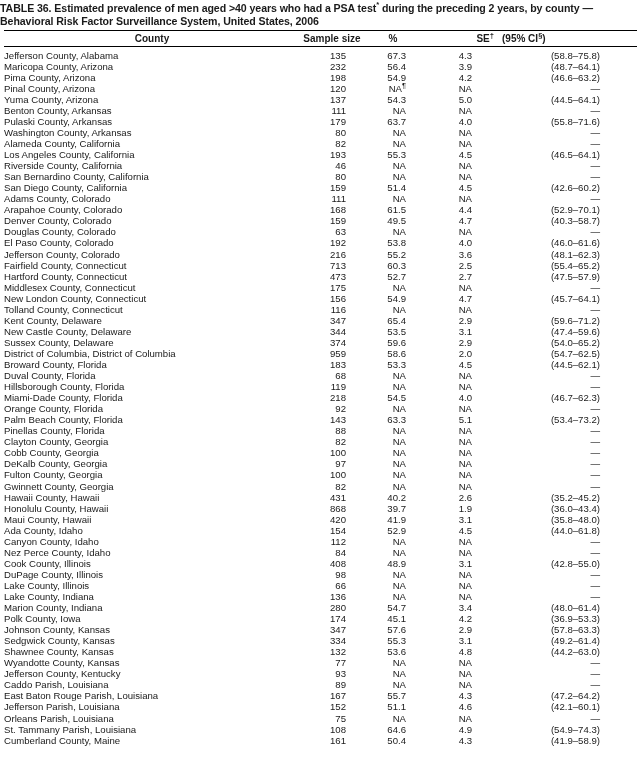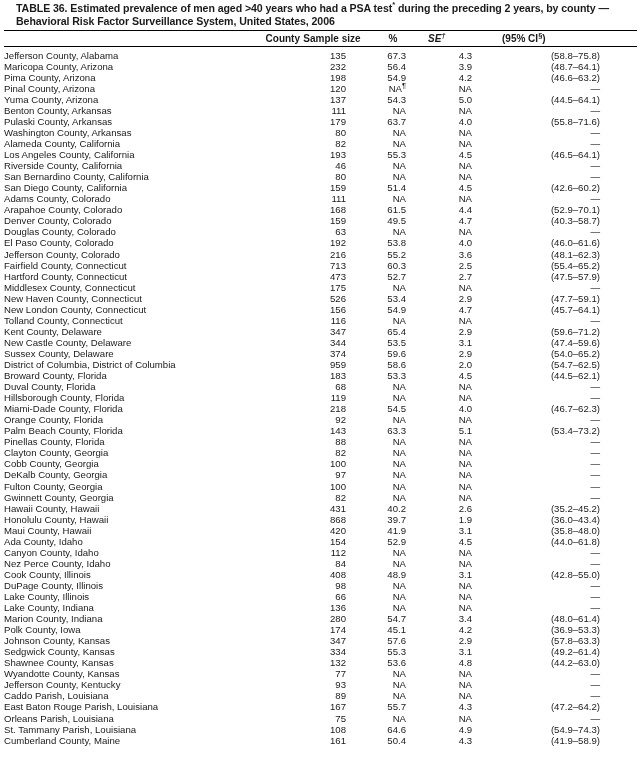--- a/index.html
+++ b/index.html
@@ -15,21 +15,21 @@
     overflow: hidden;
   }
   .page {
     position: relative;
     width: 641px;
     height: 763px;
     padding: 0;
     box-sizing: border-box;
   }
   .title-block {
-    padding: 2px 4px 0 16px;
+    padding: 2px 4px 0 0;
     font-weight: bold;
     font-size: 10.6px;
     line-height: 12.6px;
     letter-spacing: -0.08px;
   }
   .title-line {
     white-space: nowrap;
   }
   .sup {
     font-size: 7.6px;
@@ -59,24 +59,24 @@
   table.data col.c-sample  { width: 66px;  }
   table.data col.c-pct     { width: 62px;  }
   table.data col.c-se      { width: 74px;  }
   table.data col.c-ci      { width: 135px; }
   thead th {
     font-weight: bold;
     font-size: 10px;
     padding: 2px 0 2.5px 0;
     white-space: nowrap;
   }
-  thead th.h-county { text-align: right; }
+  thead th.h-county { text-align: center; }
   thead th.h-sample { padding-right: 2px;}
   thead th.h-pct    { text-align: center; padding-right: 8px;}
-  thead th.h-se     { text-align: left; padding-right: 8px; font-style: italic;}
+  thead th.h-se     { text-align: right; padding-right: 8px;}
   thead th.h-ci     { text-align: left; padding-right: 14px;}
   tbody td {
     padding: 0;
     height: 11.05px;
     line-height: 11.05px;
     font-size: 9.6px;
     white-space: nowrap;
     vertical-align: top;
   }
   tbody tr:first-child td { padding-top: 2.5px; margin-left: 16px; }
@@ -281,27 +281,20 @@
           <td class="num-ci"><span>(47.5–57.9)</span></td>
         </tr>
         <tr>
           <td class="county"><span>Middlesex County, Connecticut</span></td>
           <td class="num-sample"><span>175</span></td>
           <td class="num-pct"><span>NA</span></td>
           <td class="num-se"><span>NA</span></td>
           <td class="num-ci"><span>—</span></td>
         </tr>
         <tr>
-          <td class="county"><span>New Haven County, Connecticut</span></td>
-          <td class="num-sample"><span>526</span></td>
-          <td class="num-pct"><span>53.4</span></td>
-          <td class="num-se"><span>2.9</span></td>
-          <td class="num-ci"><span>(47.7–59.1)</span></td>
-        </tr>
-        <tr>
           <td class="county"><span>New London County, Connecticut</span></td>
           <td class="num-sample"><span>156</span></td>
           <td class="num-pct"><span>54.9</span></td>
           <td class="num-se"><span>4.7</span></td>
           <td class="num-ci"><span>(45.7–64.1)</span></td>
         </tr>
         <tr>
           <td class="county"><span>Tolland County, Connecticut</span></td>
           <td class="num-sample"><span>116</span></td>
           <td class="num-pct"><span>NA</span></td>
@@ -547,20 +540,27 @@
           <td class="num-ci"><span>—</span></td>
         </tr>
         <tr>
           <td class="county"><span>East Baton Rouge Parish, Louisiana</span></td>
           <td class="num-sample"><span>167</span></td>
           <td class="num-pct"><span>55.7</span></td>
           <td class="num-se"><span>4.3</span></td>
           <td class="num-ci"><span>(47.2–64.2)</span></td>
         </tr>
         <tr>
+          <td class="county"><span>Jefferson Parish, Louisiana</span></td>
+          <td class="num-sample"><span>152</span></td>
+          <td class="num-pct"><span>51.1</span></td>
+          <td class="num-se"><span>4.6</span></td>
+          <td class="num-ci"><span>(42.1–60.1)</span></td>
+        </tr>
+        <tr>
           <td class="county"><span>Orleans Parish, Louisiana</span></td>
           <td class="num-sample"><span>75</span></td>
           <td class="num-pct"><span>NA</span></td>
           <td class="num-se"><span>NA</span></td>
           <td class="num-ci"><span>—</span></td>
         </tr>
         <tr>
           <td class="county"><span>St. Tammany Parish, Louisiana</span></td>
           <td class="num-sample"><span>108</span></td>
           <td class="num-pct"><span>64.6</span></td>

